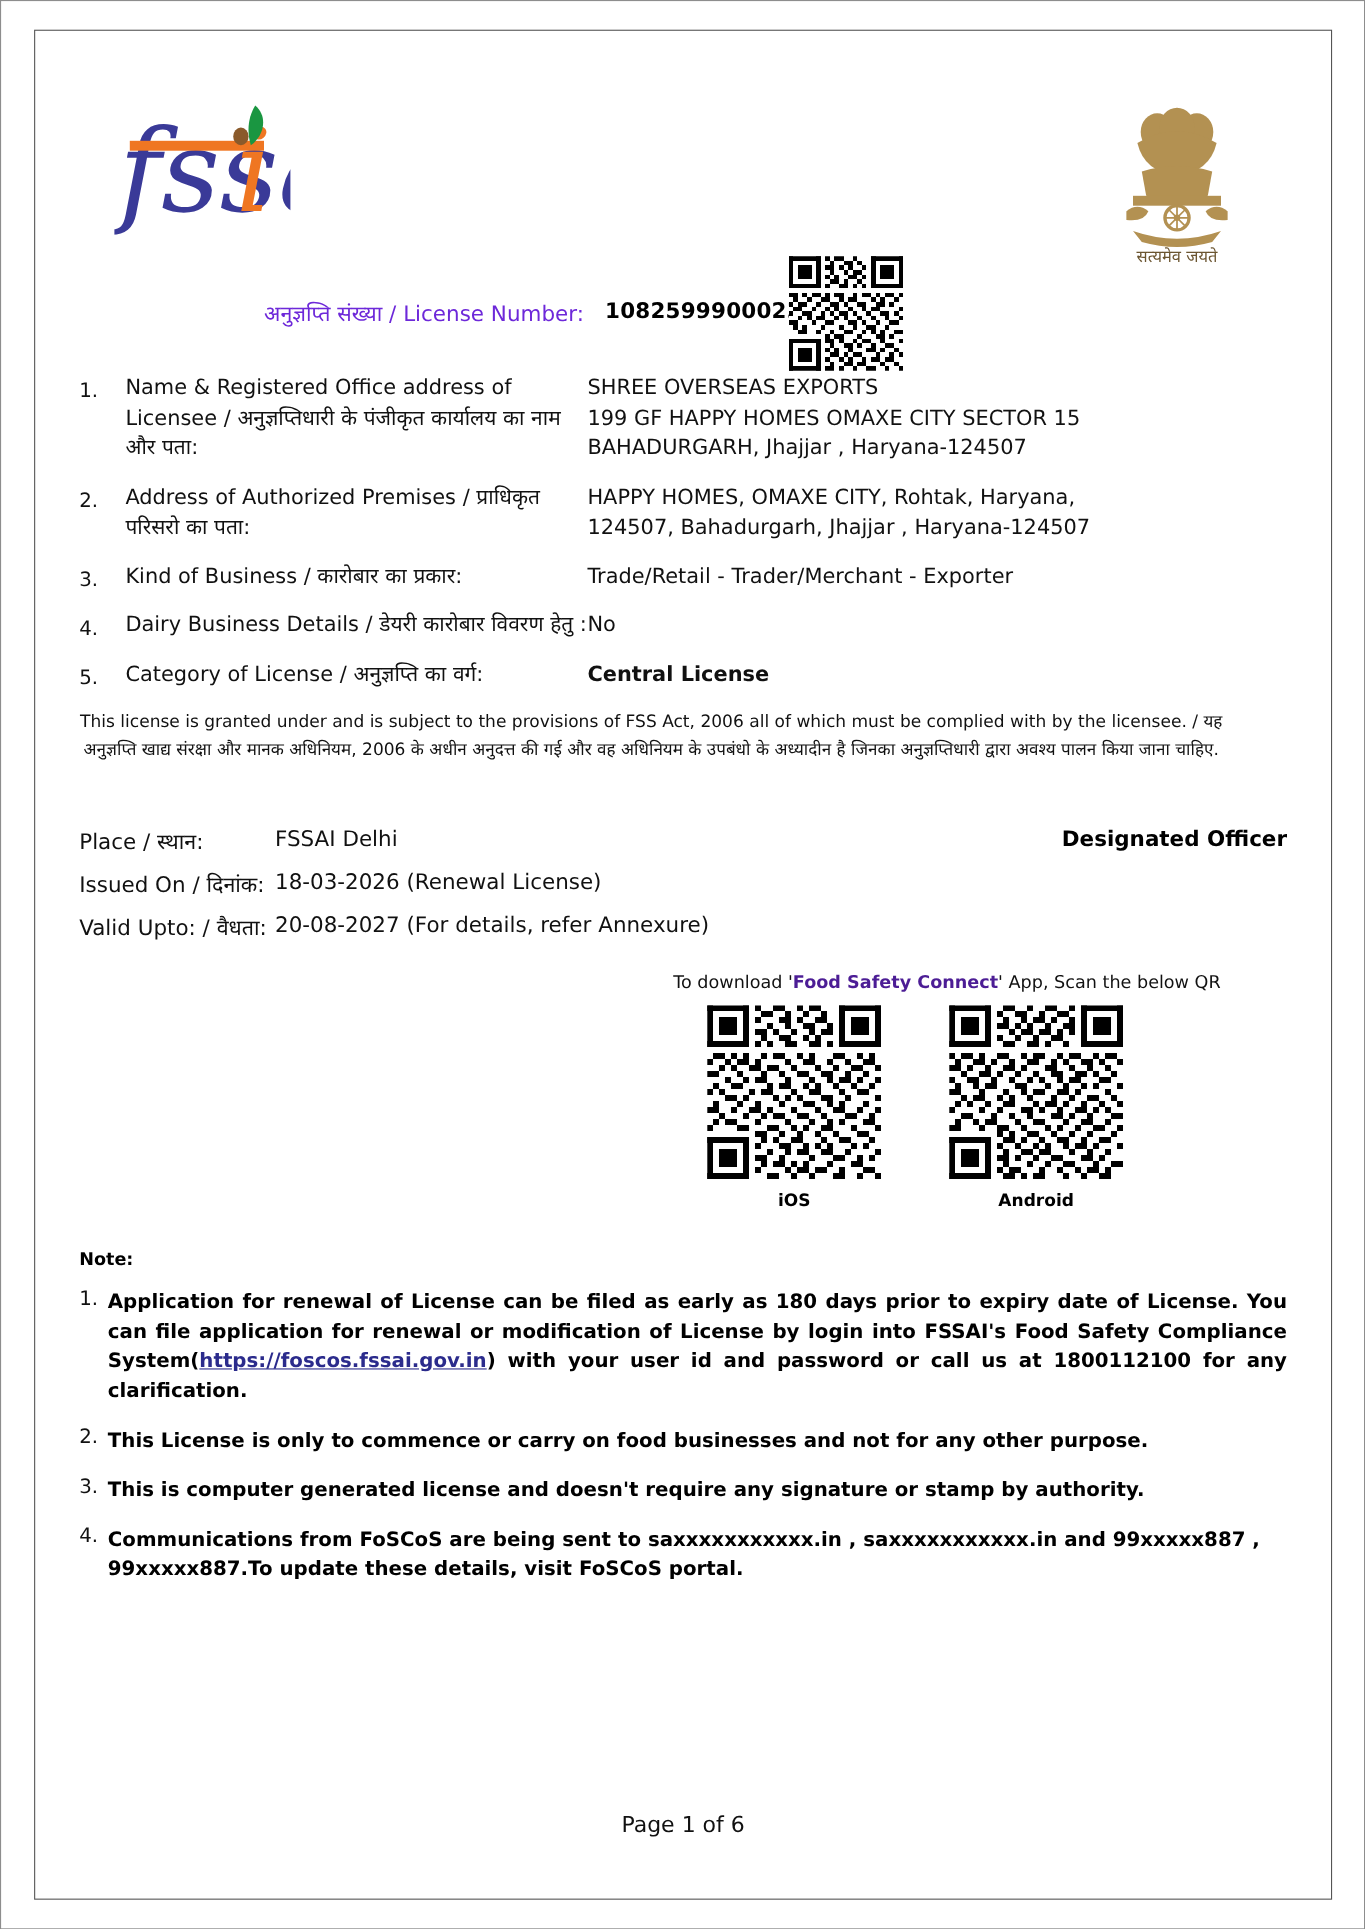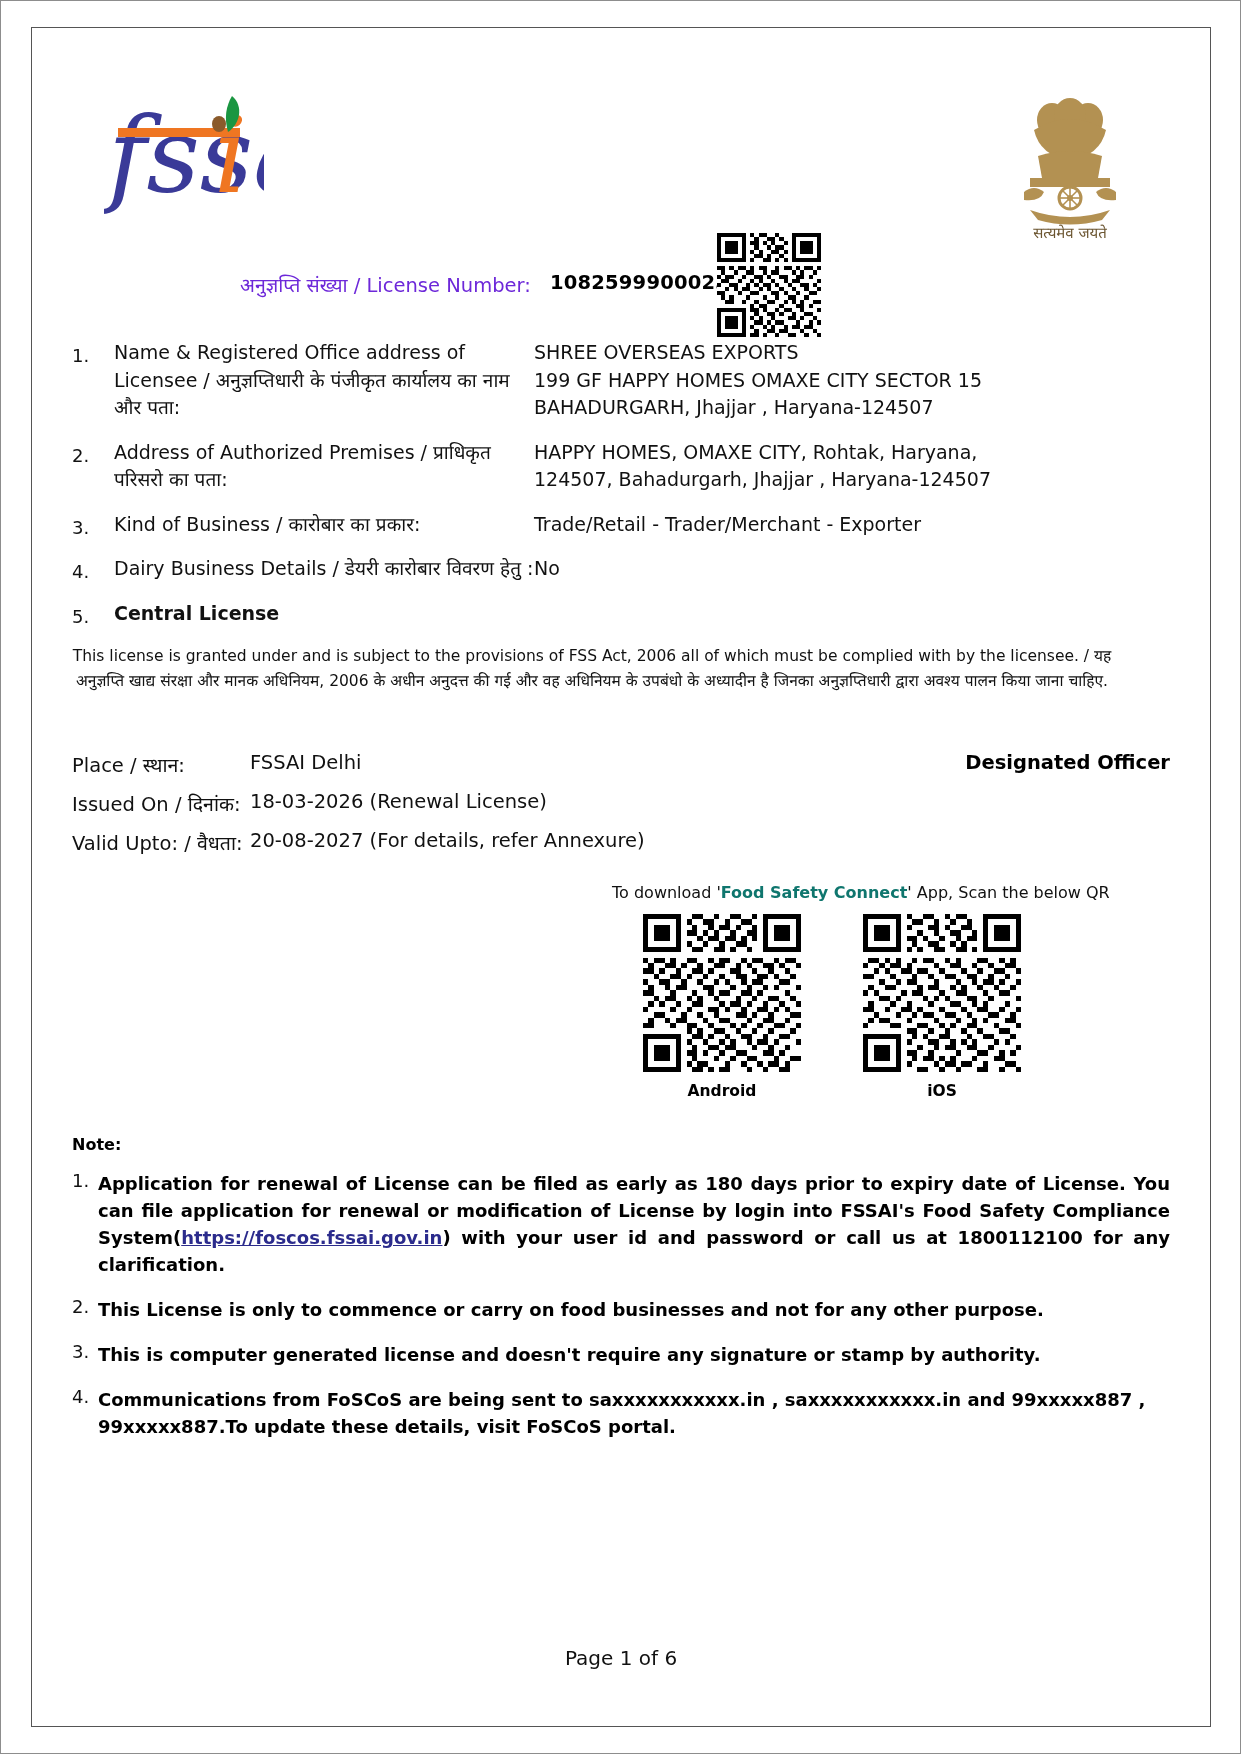--- a/index.html
+++ b/index.html
@@ -178,21 +178,21 @@
     position: absolute;
     left: 540px; top: 0;
     width: 440px;
     text-align: center;
   }
   .apps-caption {
     font-size: 16px;
     color: #111;
     white-space: nowrap;
   }
-  .apps-caption b { color: #0f766e; }
+  .apps-caption b { color: #4c1d95; }
   .qrpair {
     display: flex;
     justify-content: space-around;
     margin-top: 12px;
   }
   .qrcell { text-align: center; }
   .qrcap {
     font-size: 15.5px;
     font-weight: bold;
     color: #000;
@@ -487,20 +487,21 @@
      </div>
 
      <div class="row">
        <div class="num">4.</div>
        <div class="label dev">Dairy Business Details / डेयरी कारोबार विवरण हेतु :</div>
        <div class="value">No</div>
      </div>
 
      <div class="row">
        <div class="num">5.</div>
+       <div class="label dev">Category of License / अनुज्ञप्ति का वर्ग:</div>
        <div class="value bold">Central License</div>
      </div>
    </div>
 
    <div class="disclaimer dev">This license is granted under and is subject to the provisions of FSS Act, 2006 all of which must be complied with by the licensee. / यह अनुज्ञप्ति खाद्य संरक्षा और मानक अधिनियम, 2006 के अधीन अनुदत्त की गई और वह अधिनियम के उपबंधो के अध्यादीन है जिनका अनुज्ञप्तिधारी द्वारा अवश्य पालन किया जाना चाहिए.</div>
 
    <div class="placeblock">
      <div class="officer">Designated Officer</div>
 
      <div class="pline">
@@ -517,20 +518,236 @@
      </div>
    </div>
 
    <div class="midblock">
 
 
      <div class="apps">
        <div class="apps-caption"><span>To download '</span><b>Food Safety Connect</b><span>' App, Scan the below QR</span></div>
 
        <div class="qrpair">
+         <div class="qrcell">
+           <div class="qrbox">
+             <svg width="158" height="158" viewBox="0 0 29 29" shape-rendering="crispEdges">
+               <rect width="29" height="29" fill="#fff"></rect>
+               <g fill="#000">
+                 <rect x="0" y="0" width="7" height="1"></rect>
+                      <rect x="0" y="0" width="1" height="7"></rect>
+                 <rect x="6" y="0" width="1" height="7"></rect>
+                      <rect x="0" y="6" width="7" height="1"></rect>
+                 <rect x="2" y="2" width="3" height="3"></rect>
+                 <rect x="22" y="0" width="7" height="1"></rect>
+                      <rect x="22" y="0" width="1" height="7"></rect>
+                 <rect x="28" y="0" width="1" height="7"></rect>
+                      <rect x="22" y="6" width="7" height="1"></rect>
+                 <rect x="24" y="2" width="3" height="3"></rect>
+                 <rect x="0" y="22" width="7" height="1"></rect>
+                      <rect x="0" y="22" width="1" height="7"></rect>
+                 <rect x="6" y="22" width="1" height="7"></rect>
+                      <rect x="0" y="28" width="7" height="1"></rect>
+                 <rect x="2" y="24" width="3" height="3"></rect>
+                 <rect x="8" y="0" width="1" height="1"></rect>
+                      <rect x="11" y="0" width="2" height="1"></rect>
+                 <rect x="15" y="0" width="1" height="1"></rect>
+                      <rect x="17" y="0" width="2" height="1"></rect>
+                 <rect x="9" y="1" width="2" height="1"></rect>
+                      <rect x="13" y="1" width="1" height="1"></rect>
+                 <rect x="16" y="1" width="1" height="1"></rect>
+                      <rect x="19" y="1" width="1" height="1"></rect>
+                 <rect x="8" y="2" width="1" height="1"></rect>
+                      <rect x="12" y="2" width="2" height="1"></rect>
+                 <rect x="15" y="2" width="1" height="1"></rect>
+                      <rect x="18" y="2" width="2" height="1"></rect>
+                 <rect x="10" y="3" width="1" height="1"></rect>
+                      <rect x="13" y="3" width="1" height="1"></rect>
+                 <rect x="16" y="3" width="2" height="1"></rect>
+                      <rect x="20" y="3" width="1" height="1"></rect>
+                 <rect x="8" y="4" width="2" height="1"></rect>
+                      <rect x="11" y="4" width="1" height="1"></rect>
+                 <rect x="14" y="4" width="1" height="1"></rect>
+                      <rect x="17" y="4" width="1" height="1"></rect>
+                 <rect x="19" y="4" width="2" height="1"></rect>
+                 <rect x="9" y="5" width="1" height="1"></rect>
+                      <rect x="12" y="5" width="2" height="1"></rect>
+                 <rect x="16" y="5" width="1" height="1"></rect>
+                      <rect x="18" y="5" width="1" height="1"></rect>
+                 <rect x="8" y="6" width="1" height="1"></rect>
+                      <rect x="10" y="6" width="1" height="1"></rect>
+                 <rect x="13" y="6" width="2" height="1"></rect>
+                      <rect x="17" y="6" width="2" height="1"></rect>
+                 <rect x="20" y="6" width="1" height="1"></rect>
+                 <rect x="1" y="8" width="2" height="1"></rect>
+                      <rect x="4" y="8" width="1" height="1"></rect>
+                 <rect x="6" y="8" width="1" height="1"></rect>
+                      <rect x="9" y="8" width="1" height="1"></rect>
+                 <rect x="11" y="8" width="2" height="1"></rect>
+                      <rect x="15" y="8" width="1" height="1"></rect>
+                 <rect x="17" y="8" width="1" height="1"></rect>
+                      <rect x="21" y="8" width="2" height="1"></rect>
+                 <rect x="25" y="8" width="1" height="1"></rect>
+                      <rect x="27" y="8" width="1" height="1"></rect>
+                 <rect x="0" y="9" width="1" height="1"></rect>
+                      <rect x="3" y="9" width="1" height="1"></rect>
+                 <rect x="5" y="9" width="2" height="1"></rect>
+                      <rect x="8" y="9" width="1" height="1"></rect>
+                 <rect x="13" y="9" width="1" height="1"></rect>
+                      <rect x="16" y="9" width="2" height="1"></rect>
+                 <rect x="20" y="9" width="1" height="1"></rect>
+                      <rect x="23" y="9" width="1" height="1"></rect>
+                 <rect x="26" y="9" width="2" height="1"></rect>
+                 <rect x="2" y="10" width="1" height="1"></rect>
+                      <rect x="4" y="10" width="1" height="1"></rect>
+                 <rect x="7" y="10" width="2" height="1"></rect>
+                      <rect x="10" y="10" width="2" height="1"></rect>
+                 <rect x="14" y="10" width="1" height="1"></rect>
+                      <rect x="18" y="10" width="1" height="1"></rect>
+                 <rect x="21" y="10" width="1" height="1"></rect>
+                      <rect x="24" y="10" width="2" height="1"></rect>
+                 <rect x="28" y="10" width="1" height="1"></rect>
+                 <rect x="0" y="11" width="2" height="1"></rect>
+                      <rect x="5" y="11" width="1" height="1"></rect>
+                 <rect x="9" y="11" width="1" height="1"></rect>
+                      <rect x="12" y="11" width="1" height="1"></rect>
+                 <rect x="15" y="11" width="2" height="1"></rect>
+                      <rect x="19" y="11" width="2" height="1"></rect>
+                 <rect x="23" y="11" width="1" height="1"></rect>
+                      <rect x="26" y="11" width="1" height="1"></rect>
+                 <rect x="3" y="12" width="1" height="1"></rect>
+                      <rect x="6" y="12" width="1" height="1"></rect>
+                 <rect x="8" y="12" width="2" height="1"></rect>
+                      <rect x="13" y="12" width="1" height="1"></rect>
+                 <rect x="17" y="12" width="1" height="1"></rect>
+                      <rect x="20" y="12" width="1" height="1"></rect>
+                 <rect x="22" y="12" width="2" height="1"></rect>
+                      <rect x="25" y="12" width="1" height="1"></rect>
+                 <rect x="28" y="12" width="1" height="1"></rect>
+                 <rect x="1" y="13" width="1" height="1"></rect>
+                      <rect x="4" y="13" width="2" height="1"></rect>
+                 <rect x="10" y="13" width="1" height="1"></rect>
+                      <rect x="12" y="13" width="2" height="1"></rect>
+                 <rect x="16" y="13" width="1" height="1"></rect>
+                      <rect x="18" y="13" width="1" height="1"></rect>
+                 <rect x="21" y="13" width="1" height="1"></rect>
+                      <rect x="24" y="13" width="1" height="1"></rect>
+                 <rect x="27" y="13" width="1" height="1"></rect>
+                 <rect x="0" y="14" width="1" height="1"></rect>
+                      <rect x="2" y="14" width="1" height="1"></rect>
+                 <rect x="7" y="14" width="1" height="1"></rect>
+                      <rect x="9" y="14" width="2" height="1"></rect>
+                 <rect x="14" y="14" width="1" height="1"></rect>
+                      <rect x="17" y="14" width="2" height="1"></rect>
+                 <rect x="22" y="14" width="1" height="1"></rect>
+                      <rect x="25" y="14" width="2" height="1"></rect>
+                 <rect x="3" y="15" width="2" height="1"></rect>
+                      <rect x="6" y="15" width="1" height="1"></rect>
+                 <rect x="11" y="15" width="1" height="1"></rect>
+                      <rect x="13" y="15" width="1" height="1"></rect>
+                 <rect x="15" y="15" width="1" height="1"></rect>
+                      <rect x="19" y="15" width="2" height="1"></rect>
+                 <rect x="23" y="15" width="1" height="1"></rect>
+                      <rect x="28" y="15" width="1" height="1"></rect>
+                 <rect x="1" y="16" width="1" height="1"></rect>
+                      <rect x="5" y="16" width="1" height="1"></rect>
+                 <rect x="8" y="16" width="1" height="1"></rect>
+                      <rect x="12" y="16" width="1" height="1"></rect>
+                 <rect x="16" y="16" width="2" height="1"></rect>
+                      <rect x="20" y="16" width="1" height="1"></rect>
+                 <rect x="22" y="16" width="1" height="1"></rect>
+                      <rect x="26" y="16" width="1" height="1"></rect>
+                 <rect x="0" y="17" width="2" height="1"></rect>
+                      <rect x="4" y="17" width="1" height="1"></rect>
+                 <rect x="7" y="17" width="2" height="1"></rect>
+                      <rect x="10" y="17" width="1" height="1"></rect>
+                 <rect x="14" y="17" width="1" height="1"></rect>
+                      <rect x="18" y="17" width="1" height="1"></rect>
+                 <rect x="21" y="17" width="2" height="1"></rect>
+                      <rect x="25" y="17" width="1" height="1"></rect>
+                 <rect x="28" y="17" width="1" height="1"></rect>
+                 <rect x="2" y="18" width="1" height="1"></rect>
+                      <rect x="6" y="18" width="1" height="1"></rect>
+                 <rect x="9" y="18" width="1" height="1"></rect>
+                      <rect x="11" y="18" width="2" height="1"></rect>
+                 <rect x="15" y="18" width="2" height="1"></rect>
+                      <rect x="19" y="18" width="1" height="1"></rect>
+                 <rect x="23" y="18" width="2" height="1"></rect>
+                      <rect x="27" y="18" width="1" height="1"></rect>
+                 <rect x="1" y="19" width="1" height="1"></rect>
+                      <rect x="3" y="19" width="2" height="1"></rect>
+                 <rect x="8" y="19" width="1" height="1"></rect>
+                      <rect x="13" y="19" width="1" height="1"></rect>
+                 <rect x="17" y="19" width="1" height="1"></rect>
+                      <rect x="20" y="19" width="1" height="1"></rect>
+                 <rect x="22" y="19" width="1" height="1"></rect>
+                      <rect x="26" y="19" width="2" height="1"></rect>
+                 <rect x="0" y="20" width="1" height="1"></rect>
+                      <rect x="5" y="20" width="2" height="1"></rect>
+                 <rect x="10" y="20" width="2" height="1"></rect>
+                      <rect x="14" y="20" width="1" height="1"></rect>
+                 <rect x="16" y="20" width="1" height="1"></rect>
+                      <rect x="19" y="20" width="2" height="1"></rect>
+                 <rect x="24" y="20" width="1" height="1"></rect>
+                      <rect x="28" y="20" width="1" height="1"></rect>
+                 <rect x="8" y="21" width="2" height="1"></rect>
+                      <rect x="12" y="21" width="1" height="1"></rect>
+                 <rect x="15" y="21" width="1" height="1"></rect>
+                      <rect x="18" y="21" width="1" height="1"></rect>
+                 <rect x="21" y="21" width="1" height="1"></rect>
+                      <rect x="25" y="21" width="2" height="1"></rect>
+                 <rect x="9" y="22" width="1" height="1"></rect>
+                      <rect x="11" y="22" width="1" height="1"></rect>
+                 <rect x="14" y="22" width="2" height="1"></rect>
+                      <rect x="19" y="22" width="1" height="1"></rect>
+                 <rect x="22" y="22" width="2" height="1"></rect>
+                      <rect x="27" y="22" width="1" height="1"></rect>
+                 <rect x="8" y="23" width="1" height="1"></rect>
+                      <rect x="12" y="23" width="2" height="1"></rect>
+                 <rect x="16" y="23" width="1" height="1"></rect>
+                      <rect x="18" y="23" width="1" height="1"></rect>
+                 <rect x="20" y="23" width="1" height="1"></rect>
+                      <rect x="24" y="23" width="1" height="1"></rect>
+                 <rect x="26" y="23" width="1" height="1"></rect>
+                 <rect x="10" y="24" width="1" height="1"></rect>
+                      <rect x="13" y="24" width="1" height="1"></rect>
+                 <rect x="15" y="24" width="2" height="1"></rect>
+                      <rect x="19" y="24" width="2" height="1"></rect>
+                 <rect x="23" y="24" width="1" height="1"></rect>
+                      <rect x="28" y="24" width="1" height="1"></rect>
+                 <rect x="8" y="25" width="2" height="1"></rect>
+                      <rect x="12" y="25" width="1" height="1"></rect>
+                 <rect x="17" y="25" width="1" height="1"></rect>
+                      <rect x="21" y="25" width="2" height="1"></rect>
+                 <rect x="25" y="25" width="1" height="1"></rect>
+                      <rect x="27" y="25" width="1" height="1"></rect>
+                 <rect x="9" y="26" width="1" height="1"></rect>
+                      <rect x="11" y="26" width="2" height="1"></rect>
+                 <rect x="14" y="26" width="1" height="1"></rect>
+                      <rect x="16" y="26" width="1" height="1"></rect>
+                 <rect x="20" y="26" width="1" height="1"></rect>
+                      <rect x="24" y="26" width="2" height="1"></rect>
+                 <rect x="8" y="27" width="1" height="1"></rect>
+                      <rect x="13" y="27" width="1" height="1"></rect>
+                 <rect x="15" y="27" width="2" height="1"></rect>
+                      <rect x="18" y="27" width="2" height="1"></rect>
+                 <rect x="22" y="27" width="1" height="1"></rect>
+                      <rect x="26" y="27" width="2" height="1"></rect>
+                 <rect x="10" y="28" width="2" height="1"></rect>
+                      <rect x="14" y="28" width="1" height="1"></rect>
+                 <rect x="17" y="28" width="1" height="1"></rect>
+                      <rect x="21" y="28" width="2" height="1"></rect>
+                 <rect x="25" y="28" width="1" height="1"></rect>
+                      <rect x="28" y="28" width="1" height="1"></rect>
+               </g>
+             </svg>
+           </div>
+           <div class="qrcap">iOS</div>
+         </div>
+
          <div class="qrcell">
            <div class="qrbox">
              <svg width="158" height="158" viewBox="0 0 29 29" shape-rendering="crispEdges">
                <rect width="29" height="29" fill="#fff"></rect>
                <g fill="#000">
                  <rect x="0" y="0" width="7" height="1"></rect>
                       <rect x="0" y="0" width="1" height="7"></rect>
                  <rect x="6" y="0" width="1" height="7"></rect>
                       <rect x="0" y="6" width="7" height="1"></rect>
                  <rect x="2" y="2" width="3" height="3"></rect>
@@ -742,236 +959,20 @@
                       <rect x="12" y="28" width="1" height="1"></rect>
                  <rect x="14" y="28" width="2" height="1"></rect>
                       <rect x="19" y="28" width="1" height="1"></rect>
                  <rect x="22" y="28" width="1" height="1"></rect>
                       <rect x="25" y="28" width="2" height="1"></rect>
                </g>
              </svg>
            </div>
            <div class="qrcap">Android</div>
          </div>
-
-         <div class="qrcell">
-           <div class="qrbox">
-             <svg width="158" height="158" viewBox="0 0 29 29" shape-rendering="crispEdges">
-               <rect width="29" height="29" fill="#fff"></rect>
-               <g fill="#000">
-                 <rect x="0" y="0" width="7" height="1"></rect>
-                      <rect x="0" y="0" width="1" height="7"></rect>
-                 <rect x="6" y="0" width="1" height="7"></rect>
-                      <rect x="0" y="6" width="7" height="1"></rect>
-                 <rect x="2" y="2" width="3" height="3"></rect>
-                 <rect x="22" y="0" width="7" height="1"></rect>
-                      <rect x="22" y="0" width="1" height="7"></rect>
-                 <rect x="28" y="0" width="1" height="7"></rect>
-                      <rect x="22" y="6" width="7" height="1"></rect>
-                 <rect x="24" y="2" width="3" height="3"></rect>
-                 <rect x="0" y="22" width="7" height="1"></rect>
-                      <rect x="0" y="22" width="1" height="7"></rect>
-                 <rect x="6" y="22" width="1" height="7"></rect>
-                      <rect x="0" y="28" width="7" height="1"></rect>
-                 <rect x="2" y="24" width="3" height="3"></rect>
-                 <rect x="8" y="0" width="1" height="1"></rect>
-                      <rect x="11" y="0" width="2" height="1"></rect>
-                 <rect x="15" y="0" width="1" height="1"></rect>
-                      <rect x="17" y="0" width="2" height="1"></rect>
-                 <rect x="9" y="1" width="2" height="1"></rect>
-                      <rect x="13" y="1" width="1" height="1"></rect>
-                 <rect x="16" y="1" width="1" height="1"></rect>
-                      <rect x="19" y="1" width="1" height="1"></rect>
-                 <rect x="8" y="2" width="1" height="1"></rect>
-                      <rect x="12" y="2" width="2" height="1"></rect>
-                 <rect x="15" y="2" width="1" height="1"></rect>
-                      <rect x="18" y="2" width="2" height="1"></rect>
-                 <rect x="10" y="3" width="1" height="1"></rect>
-                      <rect x="13" y="3" width="1" height="1"></rect>
-                 <rect x="16" y="3" width="2" height="1"></rect>
-                      <rect x="20" y="3" width="1" height="1"></rect>
-                 <rect x="8" y="4" width="2" height="1"></rect>
-                      <rect x="11" y="4" width="1" height="1"></rect>
-                 <rect x="14" y="4" width="1" height="1"></rect>
-                      <rect x="17" y="4" width="1" height="1"></rect>
-                 <rect x="19" y="4" width="2" height="1"></rect>
-                 <rect x="9" y="5" width="1" height="1"></rect>
-                      <rect x="12" y="5" width="2" height="1"></rect>
-                 <rect x="16" y="5" width="1" height="1"></rect>
-                      <rect x="18" y="5" width="1" height="1"></rect>
-                 <rect x="8" y="6" width="1" height="1"></rect>
-                      <rect x="10" y="6" width="1" height="1"></rect>
-                 <rect x="13" y="6" width="2" height="1"></rect>
-                      <rect x="17" y="6" width="2" height="1"></rect>
-                 <rect x="20" y="6" width="1" height="1"></rect>
-                 <rect x="1" y="8" width="2" height="1"></rect>
-                      <rect x="4" y="8" width="1" height="1"></rect>
-                 <rect x="6" y="8" width="1" height="1"></rect>
-                      <rect x="9" y="8" width="1" height="1"></rect>
-                 <rect x="11" y="8" width="2" height="1"></rect>
-                      <rect x="15" y="8" width="1" height="1"></rect>
-                 <rect x="17" y="8" width="1" height="1"></rect>
-                      <rect x="21" y="8" width="2" height="1"></rect>
-                 <rect x="25" y="8" width="1" height="1"></rect>
-                      <rect x="27" y="8" width="1" height="1"></rect>
-                 <rect x="0" y="9" width="1" height="1"></rect>
-                      <rect x="3" y="9" width="1" height="1"></rect>
-                 <rect x="5" y="9" width="2" height="1"></rect>
-                      <rect x="8" y="9" width="1" height="1"></rect>
-                 <rect x="13" y="9" width="1" height="1"></rect>
-                      <rect x="16" y="9" width="2" height="1"></rect>
-                 <rect x="20" y="9" width="1" height="1"></rect>
-                      <rect x="23" y="9" width="1" height="1"></rect>
-                 <rect x="26" y="9" width="2" height="1"></rect>
-                 <rect x="2" y="10" width="1" height="1"></rect>
-                      <rect x="4" y="10" width="1" height="1"></rect>
-                 <rect x="7" y="10" width="2" height="1"></rect>
-                      <rect x="10" y="10" width="2" height="1"></rect>
-                 <rect x="14" y="10" width="1" height="1"></rect>
-                      <rect x="18" y="10" width="1" height="1"></rect>
-                 <rect x="21" y="10" width="1" height="1"></rect>
-                      <rect x="24" y="10" width="2" height="1"></rect>
-                 <rect x="28" y="10" width="1" height="1"></rect>
-                 <rect x="0" y="11" width="2" height="1"></rect>
-                      <rect x="5" y="11" width="1" height="1"></rect>
-                 <rect x="9" y="11" width="1" height="1"></rect>
-                      <rect x="12" y="11" width="1" height="1"></rect>
-                 <rect x="15" y="11" width="2" height="1"></rect>
-                      <rect x="19" y="11" width="2" height="1"></rect>
-                 <rect x="23" y="11" width="1" height="1"></rect>
-                      <rect x="26" y="11" width="1" height="1"></rect>
-                 <rect x="3" y="12" width="1" height="1"></rect>
-                      <rect x="6" y="12" width="1" height="1"></rect>
-                 <rect x="8" y="12" width="2" height="1"></rect>
-                      <rect x="13" y="12" width="1" height="1"></rect>
-                 <rect x="17" y="12" width="1" height="1"></rect>
-                      <rect x="20" y="12" width="1" height="1"></rect>
-                 <rect x="22" y="12" width="2" height="1"></rect>
-                      <rect x="25" y="12" width="1" height="1"></rect>
-                 <rect x="28" y="12" width="1" height="1"></rect>
-                 <rect x="1" y="13" width="1" height="1"></rect>
-                      <rect x="4" y="13" width="2" height="1"></rect>
-                 <rect x="10" y="13" width="1" height="1"></rect>
-                      <rect x="12" y="13" width="2" height="1"></rect>
-                 <rect x="16" y="13" width="1" height="1"></rect>
-                      <rect x="18" y="13" width="1" height="1"></rect>
-                 <rect x="21" y="13" width="1" height="1"></rect>
-                      <rect x="24" y="13" width="1" height="1"></rect>
-                 <rect x="27" y="13" width="1" height="1"></rect>
-                 <rect x="0" y="14" width="1" height="1"></rect>
-                      <rect x="2" y="14" width="1" height="1"></rect>
-                 <rect x="7" y="14" width="1" height="1"></rect>
-                      <rect x="9" y="14" width="2" height="1"></rect>
-                 <rect x="14" y="14" width="1" height="1"></rect>
-                      <rect x="17" y="14" width="2" height="1"></rect>
-                 <rect x="22" y="14" width="1" height="1"></rect>
-                      <rect x="25" y="14" width="2" height="1"></rect>
-                 <rect x="3" y="15" width="2" height="1"></rect>
-                      <rect x="6" y="15" width="1" height="1"></rect>
-                 <rect x="11" y="15" width="1" height="1"></rect>
-                      <rect x="13" y="15" width="1" height="1"></rect>
-                 <rect x="15" y="15" width="1" height="1"></rect>
-                      <rect x="19" y="15" width="2" height="1"></rect>
-                 <rect x="23" y="15" width="1" height="1"></rect>
-                      <rect x="28" y="15" width="1" height="1"></rect>
-                 <rect x="1" y="16" width="1" height="1"></rect>
-                      <rect x="5" y="16" width="1" height="1"></rect>
-                 <rect x="8" y="16" width="1" height="1"></rect>
-                      <rect x="12" y="16" width="1" height="1"></rect>
-                 <rect x="16" y="16" width="2" height="1"></rect>
-                      <rect x="20" y="16" width="1" height="1"></rect>
-                 <rect x="22" y="16" width="1" height="1"></rect>
-                      <rect x="26" y="16" width="1" height="1"></rect>
-                 <rect x="0" y="17" width="2" height="1"></rect>
-                      <rect x="4" y="17" width="1" height="1"></rect>
-                 <rect x="7" y="17" width="2" height="1"></rect>
-                      <rect x="10" y="17" width="1" height="1"></rect>
-                 <rect x="14" y="17" width="1" height="1"></rect>
-                      <rect x="18" y="17" width="1" height="1"></rect>
-                 <rect x="21" y="17" width="2" height="1"></rect>
-                      <rect x="25" y="17" width="1" height="1"></rect>
-                 <rect x="28" y="17" width="1" height="1"></rect>
-                 <rect x="2" y="18" width="1" height="1"></rect>
-                      <rect x="6" y="18" width="1" height="1"></rect>
-                 <rect x="9" y="18" width="1" height="1"></rect>
-                      <rect x="11" y="18" width="2" height="1"></rect>
-                 <rect x="15" y="18" width="2" height="1"></rect>
-                      <rect x="19" y="18" width="1" height="1"></rect>
-                 <rect x="23" y="18" width="2" height="1"></rect>
-                      <rect x="27" y="18" width="1" height="1"></rect>
-                 <rect x="1" y="19" width="1" height="1"></rect>
-                      <rect x="3" y="19" width="2" height="1"></rect>
-                 <rect x="8" y="19" width="1" height="1"></rect>
-                      <rect x="13" y="19" width="1" height="1"></rect>
-                 <rect x="17" y="19" width="1" height="1"></rect>
-                      <rect x="20" y="19" width="1" height="1"></rect>
-                 <rect x="22" y="19" width="1" height="1"></rect>
-                      <rect x="26" y="19" width="2" height="1"></rect>
-                 <rect x="0" y="20" width="1" height="1"></rect>
-                      <rect x="5" y="20" width="2" height="1"></rect>
-                 <rect x="10" y="20" width="2" height="1"></rect>
-                      <rect x="14" y="20" width="1" height="1"></rect>
-                 <rect x="16" y="20" width="1" height="1"></rect>
-                      <rect x="19" y="20" width="2" height="1"></rect>
-                 <rect x="24" y="20" width="1" height="1"></rect>
-                      <rect x="28" y="20" width="1" height="1"></rect>
-                 <rect x="8" y="21" width="2" height="1"></rect>
-                      <rect x="12" y="21" width="1" height="1"></rect>
-                 <rect x="15" y="21" width="1" height="1"></rect>
-                      <rect x="18" y="21" width="1" height="1"></rect>
-                 <rect x="21" y="21" width="1" height="1"></rect>
-                      <rect x="25" y="21" width="2" height="1"></rect>
-                 <rect x="9" y="22" width="1" height="1"></rect>
-                      <rect x="11" y="22" width="1" height="1"></rect>
-                 <rect x="14" y="22" width="2" height="1"></rect>
-                      <rect x="19" y="22" width="1" height="1"></rect>
-                 <rect x="22" y="22" width="2" height="1"></rect>
-                      <rect x="27" y="22" width="1" height="1"></rect>
-                 <rect x="8" y="23" width="1" height="1"></rect>
-                      <rect x="12" y="23" width="2" height="1"></rect>
-                 <rect x="16" y="23" width="1" height="1"></rect>
-                      <rect x="18" y="23" width="1" height="1"></rect>
-                 <rect x="20" y="23" width="1" height="1"></rect>
-                      <rect x="24" y="23" width="1" height="1"></rect>
-                 <rect x="26" y="23" width="1" height="1"></rect>
-                 <rect x="10" y="24" width="1" height="1"></rect>
-                      <rect x="13" y="24" width="1" height="1"></rect>
-                 <rect x="15" y="24" width="2" height="1"></rect>
-                      <rect x="19" y="24" width="2" height="1"></rect>
-                 <rect x="23" y="24" width="1" height="1"></rect>
-                      <rect x="28" y="24" width="1" height="1"></rect>
-                 <rect x="8" y="25" width="2" height="1"></rect>
-                      <rect x="12" y="25" width="1" height="1"></rect>
-                 <rect x="17" y="25" width="1" height="1"></rect>
-                      <rect x="21" y="25" width="2" height="1"></rect>
-                 <rect x="25" y="25" width="1" height="1"></rect>
-                      <rect x="27" y="25" width="1" height="1"></rect>
-                 <rect x="9" y="26" width="1" height="1"></rect>
-                      <rect x="11" y="26" width="2" height="1"></rect>
-                 <rect x="14" y="26" width="1" height="1"></rect>
-                      <rect x="16" y="26" width="1" height="1"></rect>
-                 <rect x="20" y="26" width="1" height="1"></rect>
-                      <rect x="24" y="26" width="2" height="1"></rect>
-                 <rect x="8" y="27" width="1" height="1"></rect>
-                      <rect x="13" y="27" width="1" height="1"></rect>
-                 <rect x="15" y="27" width="2" height="1"></rect>
-                      <rect x="18" y="27" width="2" height="1"></rect>
-                 <rect x="22" y="27" width="1" height="1"></rect>
-                      <rect x="26" y="27" width="2" height="1"></rect>
-                 <rect x="10" y="28" width="2" height="1"></rect>
-                      <rect x="14" y="28" width="1" height="1"></rect>
-                 <rect x="17" y="28" width="1" height="1"></rect>
-                      <rect x="21" y="28" width="2" height="1"></rect>
-                 <rect x="25" y="28" width="1" height="1"></rect>
-                      <rect x="28" y="28" width="1" height="1"></rect>
-               </g>
-             </svg>
-           </div>
-           <div class="qrcap">iOS</div>
-         </div>
        </div>
      </div>
    </div>
 
    <div class="noteblock">
      <div class="note-title">Note:</div>
 
      <div class="note-item">
        <div class="note-num">1.</div>
        <div class="note-text"><span>Application for renewal of License can be filed as early as 180 days prior to expiry date of License. You can file application for renewal or modification of License by login into FSSAI's Food Safety Compliance System(</span><a class="lnk">https://foscos.fssai.gov.in</a><span>) with your user id and password or call us at 1800112100 for any clarification.</span></div>

